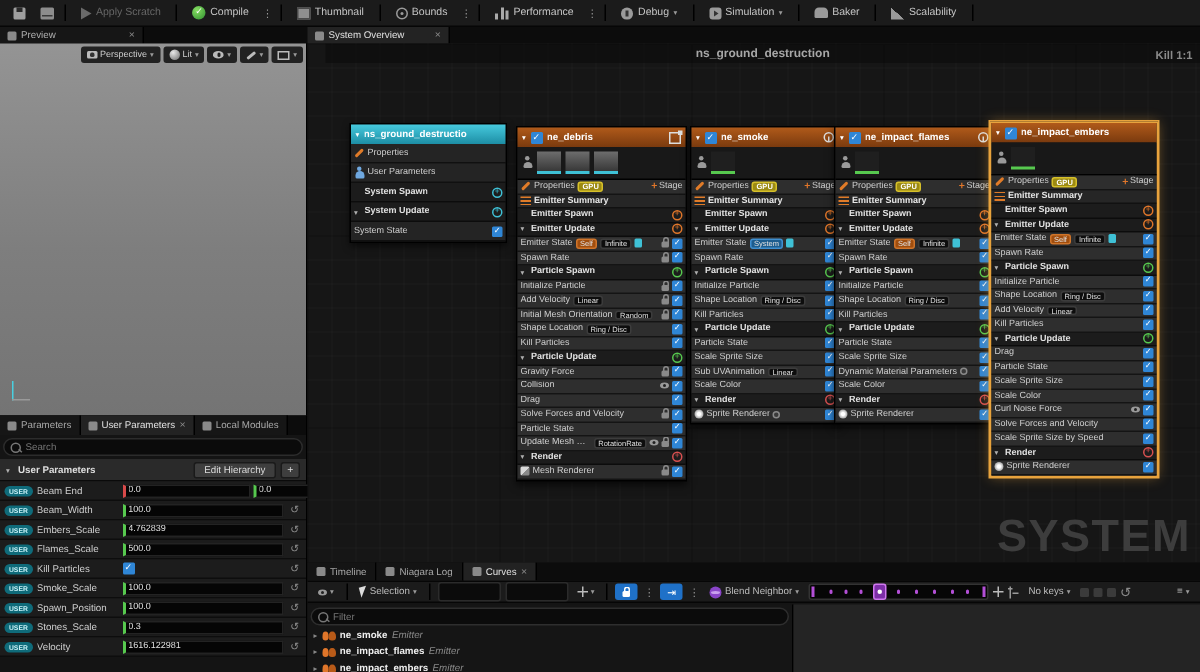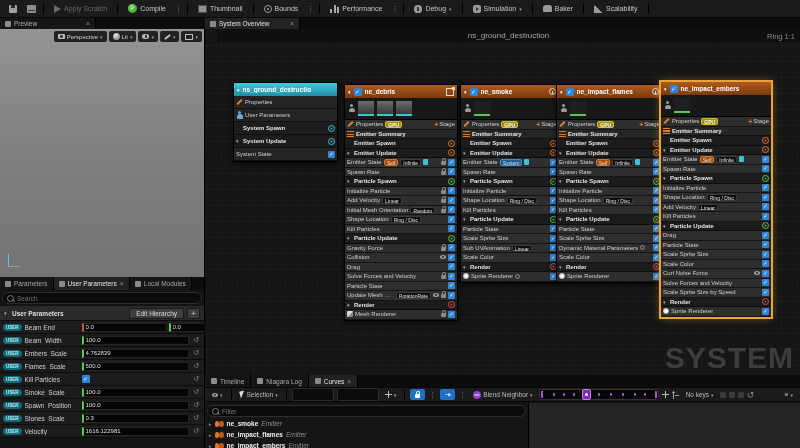--- a/index.html
+++ b/index.html
@@ -90,21 +90,21 @@
   .p-reset{flex:none;color:#8a8a8a;font-size:7px;width:9px;text-align:center;}
 
   
   #graph{position:absolute;left:205px;top:29px;width:595px;height:346px;background:#161616;overflow:hidden;
     background-image:
       linear-gradient(rgba(255,255,255,.028) 1px,transparent 1px),
       linear-gradient(90deg,rgba(255,255,255,.028) 1px,transparent 1px),
       linear-gradient(rgba(0,0,0,.5) 1px,transparent 1px),
       linear-gradient(90deg,rgba(0,0,0,.5) 1px,transparent 1px);
     background-size:16px 16px,16px 16px,128px 128px,128px 128px;}
-  .g-titlebar{position:absolute;left:12px;top:0;right:0;height:13px;background:rgba(8,8,8,.5);}
+  .g-titlebar{position:absolute;left:12px;top:0;right:0;height:13px;background:rgba(8,8,8,.5);font-weight:bold;}
   .g-title{position:absolute;left:50%;transform:translateX(-50%);top:2px;font-size:8px;color:#a6a6a6;}
   .g-zoom{position:absolute;right:5px;top:2.5px;font-size:7.5px;color:#8a8a8a;}
   .watermark{position:absolute;right:6px;bottom:0px;font-size:30px;font-weight:bold;color:#3d3d3d;letter-spacing:1px;}
 
   
   .node{position:absolute;background:#111;border:1px solid #000;box-shadow:0 2px 5px rgba(0,0,0,.65);}
   .node.selected{border-color:#e8a33d;box-shadow:0 0 0 1px #e8a33d,0 0 8px rgba(232,163,61,.45);}
   .node-header{height:13px;display:flex;align-items:center;gap:3px;padding:0 3px;box-sizing:border-box;}
   .header-orange{background:linear-gradient(180deg,#b express 05a1a,#7a3a0e);}
   .header-orange{background:linear-gradient(180deg,#b05a1a,#7a3a0e);}
@@ -414,21 +414,21 @@
             <input class="p-field c-green" value="1616.122981" style="">
           </span>
           <span class="p-reset">↺</span>
         </div>
       </div>
   </div>
 
   <div id="graph">
     <div class="g-titlebar">
       <span class="g-title">ns_ground_destruction</span>
-      <span class="g-zoom">Ring 1:1</span>
+      <span class="g-zoom">Kill 1:1</span>
     </div>
     <div id="nodes">
         <div class="node node-system">
           <div class="node-header header-cyan">
             <span class="h-chev">▾</span>
             <span class="node-title">ns_ground_destructio</span>
           </div>
           <div class="rows">
             <div class="row row-mod">
               <span class="icn-wrench"></span>

